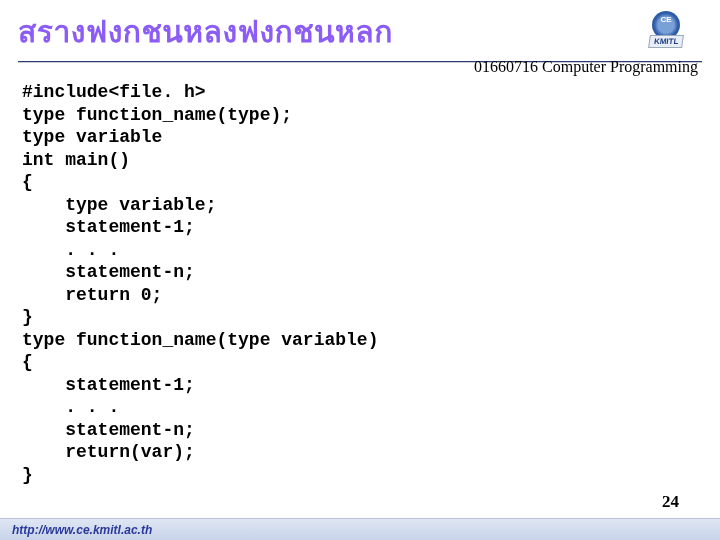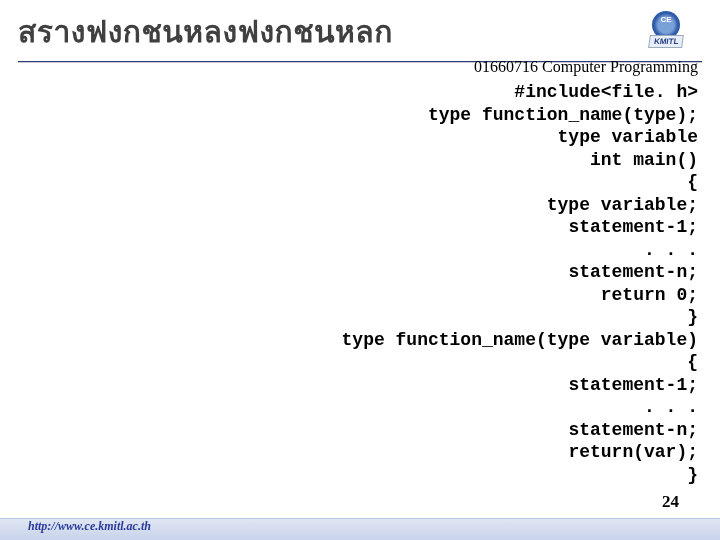--- a/index.html
+++ b/index.html
@@ -11,21 +11,21 @@
     position: relative;
     overflow: hidden;
   }
   .header-region {
     padding: 8px 18px 0 18px;
     position: relative;
   }
   .title {
     font-size: 30px;
     font-weight: bold;
-    color: #404040;
+    color: #8b5cf6;
     font-family: "Tahoma", sans-serif;
     letter-spacing: 0.5px;
   }
   .title-rule {
     margin-top: 6px;
     height: 2px;
     background: linear-gradient(to bottom, #2a3a7a 0%, #2a3a7a 50%, #ccc 50%, #ccc 100%);
   }
   .logo {
     position: absolute;
@@ -75,41 +75,40 @@
     color: #000;
   }
   .code-block {
     padding: 18px 22px 0 22px;
     font-family: "Courier New", monospace;
     font-size: 18px;
     font-weight: bold;
     line-height: 1.25;
     white-space: pre;
     color: #000;
-    text-align: right;
   }
   .page-number {
     position: absolute;
     right: 41px;
     bottom: 28px;
     font-size: 17px;
     font-family: "Times New Roman", serif;
     font-weight: bold;
   }
   .footer {
     position: absolute;
     left: 0; right: 0; bottom: 0;
     height: 22px;
     background: linear-gradient(to bottom, #dfe6f3 0%, #c8d3ea 100%);
     border-top: 1px solid #b9c5e0;
     display: flex;
-    align-items: flex-start;
+    align-items: center;
     justify-content: space-between;
-    padding: 0 28px;
-    font-family: Liberation Serif, serif;
+    padding: 0 12px;
+    font-family: Liberation Sans, sans-serif;
     font-style: italic;
   }
   .footer-left {
     color: #2a3a9a;
     font-size: 12px;
     font-weight: bold;
   }
   .footer-right {
     color: #2a3a9a;
     font-size: 12px;

